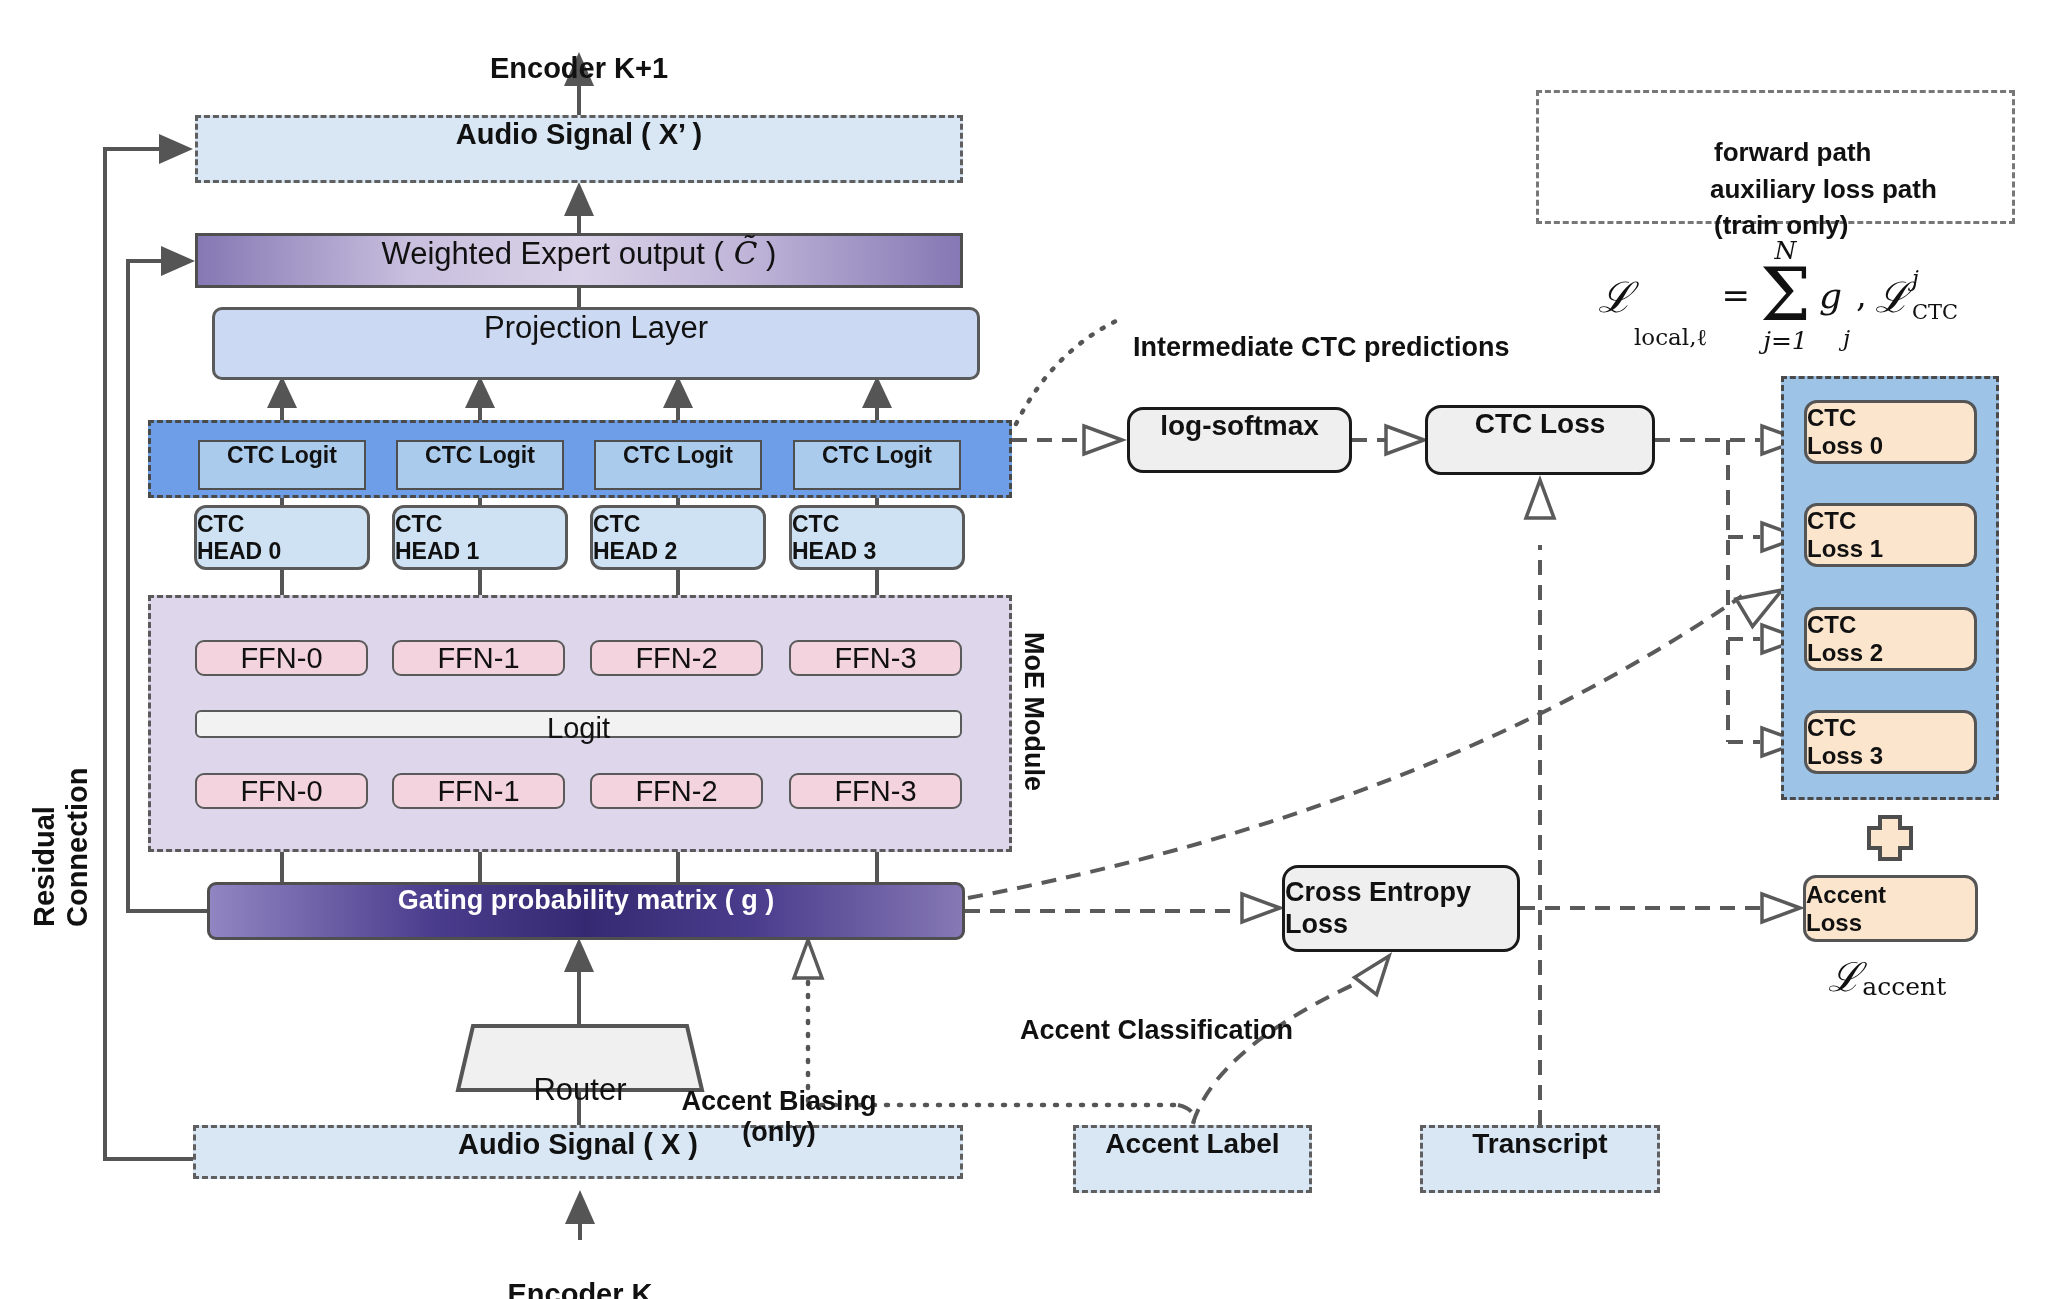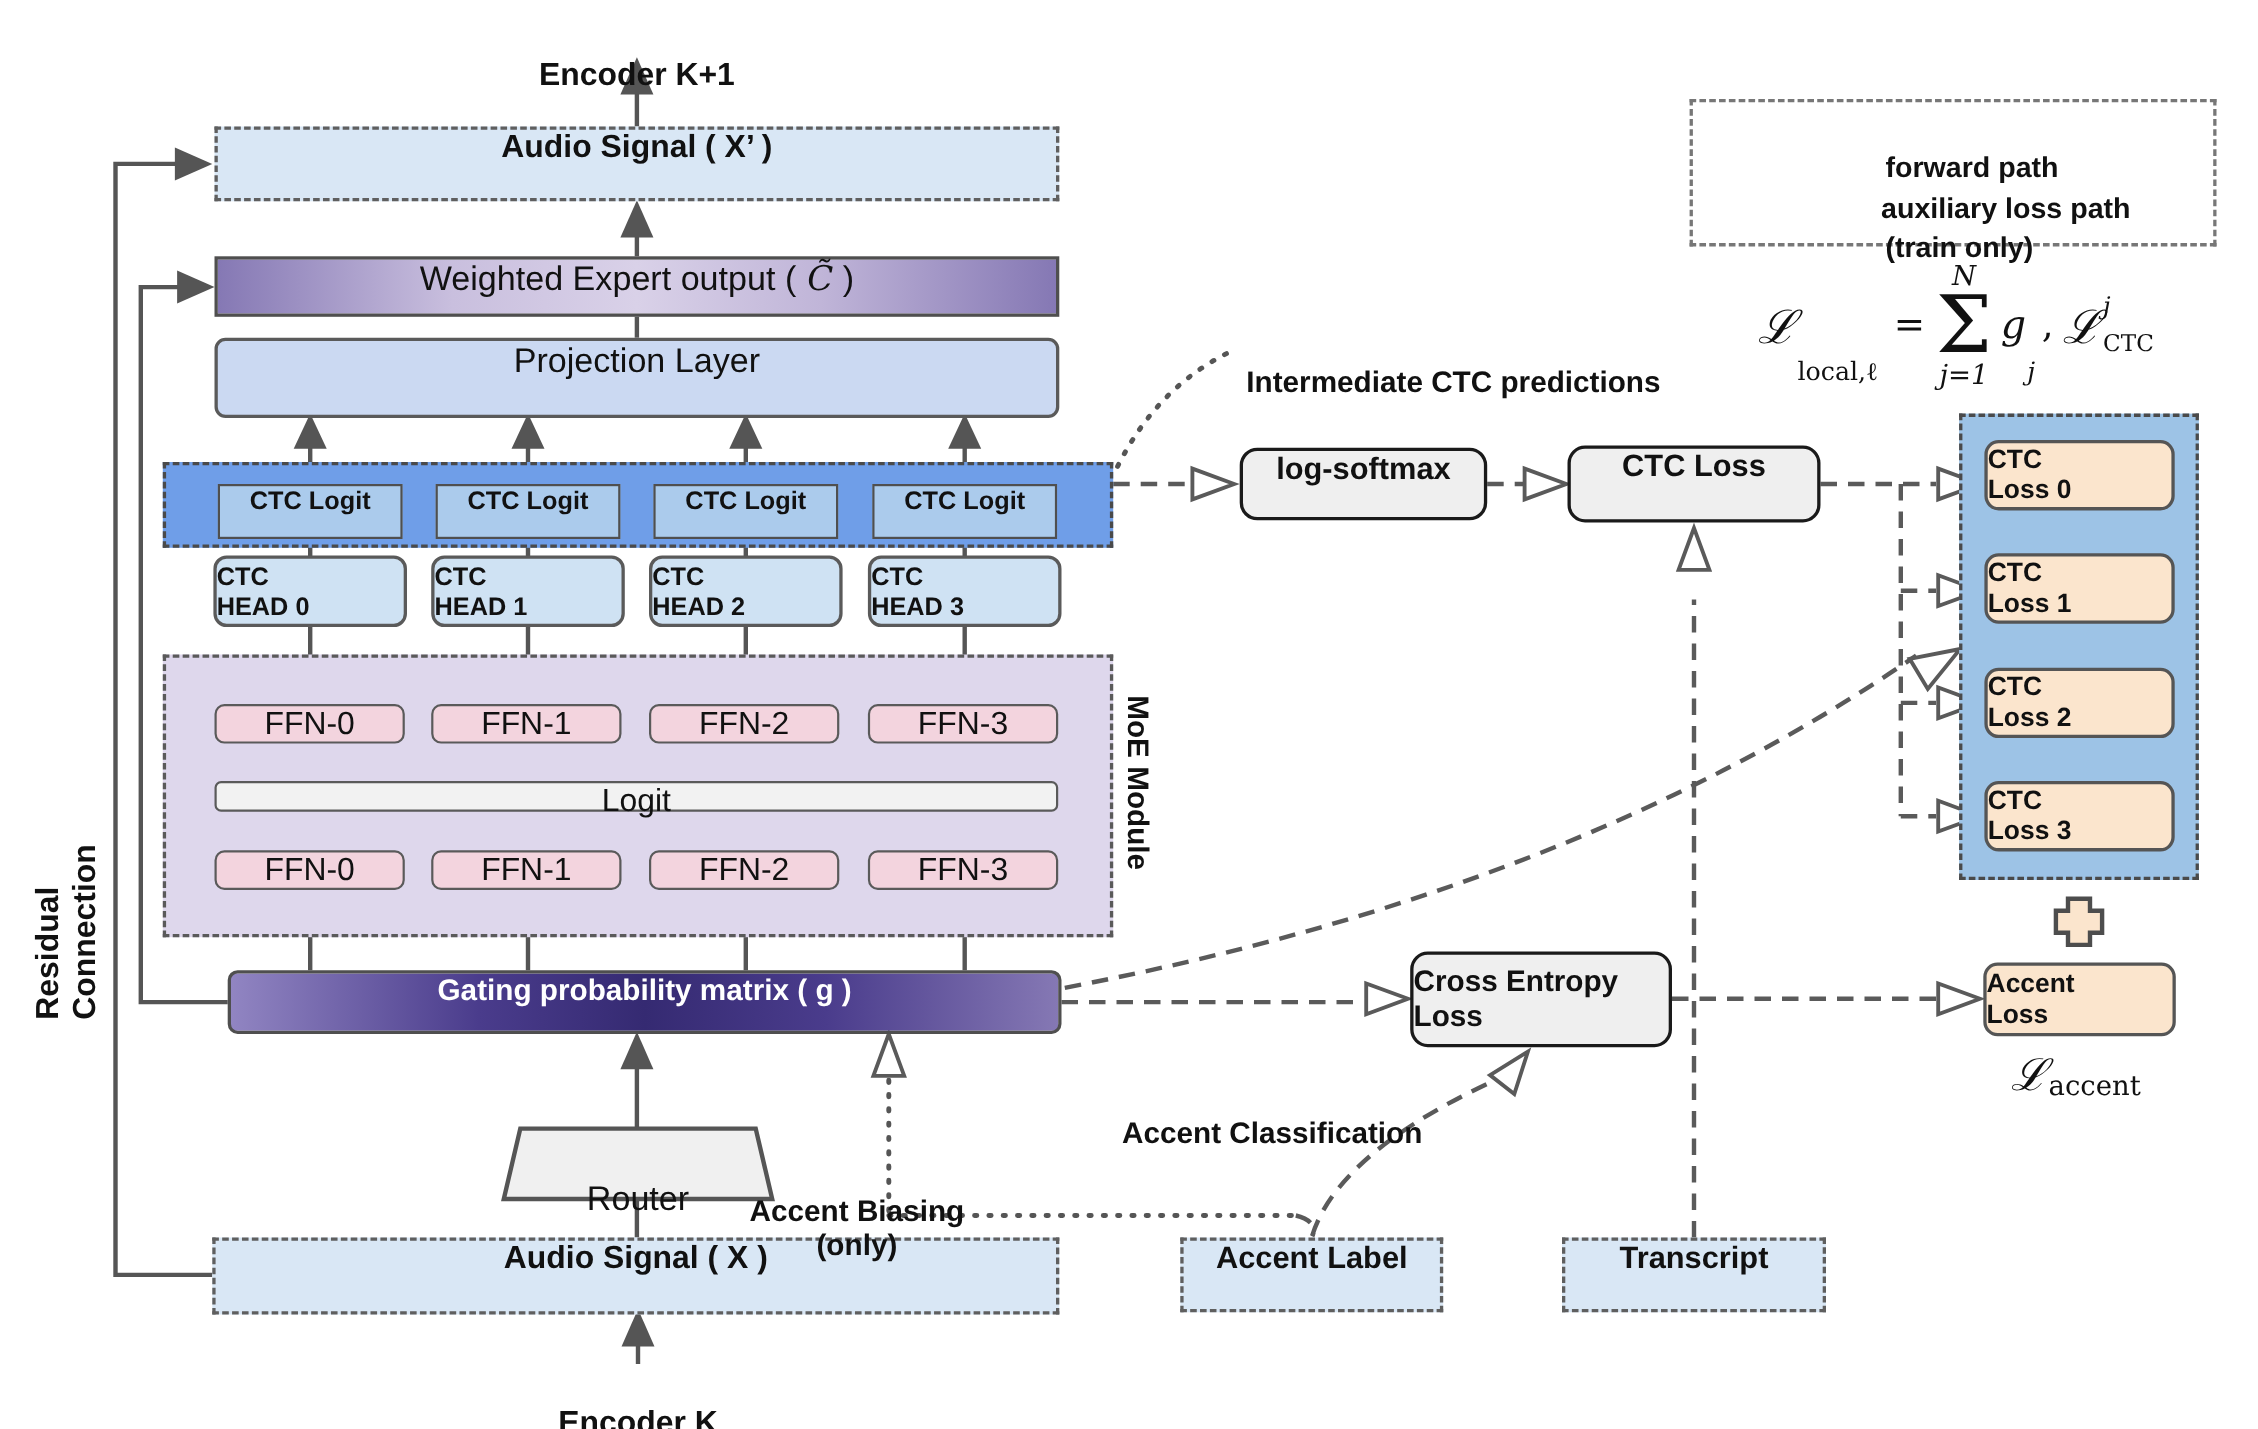--- a/index.html
+++ b/index.html
@@ -135,21 +135,21 @@
   <div class="label" style="left:429px;top:20px;width:300px;text-align:center;font-size:29px;">Encoder K+1</div>
 
   <div class="box dashedblue" style="left:195px;top:115px;width:768px;height:68px;">
     <span>Audio Signal ( X’ )</span>
   </div>
 
   <div class="box solidpurple" style="left:195px;top:233px;width:768px;height:55px;">
     <span><span>Weighted Expert output (</span><span style="font-family:'DejaVu Serif',serif;font-style:italic;">&nbsp;<span>C̃</span></span><span> )</span></span>
   </div>
 
-  <div class="box projection" style="left:195px;top:307px;width:768px;height:73px;">
+  <div class="box projection" style="left:212px;top:307px;width:768px;height:73px;">
     <span>Projection Layer</span>
   </div>
 
   <div class="box band" style="left:148px;top:420px;width:864px;height:78px;"></div>
   <div class="box logit" style="left:198px;top:440px;width:168px;height:50px;">
       <span>CTC Logit</span>
     </div>
   <div class="box logit" style="left:396px;top:440px;width:168px;height:50px;">
       <span>CTC Logit</span>
     </div>
@@ -207,21 +207,21 @@
     </div>
 
   <div class="label vtext" style="left:1018px;top:600px;height:250px;display:flex;align-items:center;font-size:27px;">MoE Module</div>
 
   <div class="box gating" style="left:207px;top:882px;width:758px;height:58px;">
     <span>Gating probability matrix ( g )</span>
   </div>
 
   <div class="label" style="left:480px;top:1040px;width:200px;text-align:center;font-size:31px;font-weight:normal;">Router</div>
 
-  <div class="box dashedblue" style="left:193px;top:1125px;width:770px;height:70px;">
+  <div class="box dashedblue" style="left:193px;top:1125px;width:770px;height:54px;">
     <span>Audio Signal ( X )</span>
   </div>
 
   <div class="label" style="left:430px;top:1246px;width:300px;text-align:center;font-size:29px;">Encoder K</div>
 
   <div class="label vtext" style="left:28px;top:650px;height:245px;display:flex;align-items:center;font-size:29px;transform:rotate(180deg);">Residual Connection</div>
 
   <div class="label" style="left:1133px;top:300px;width:440px;font-size:27px;">Intermediate CTC predictions</div>
 
   <div class="label" style="left:664px;top:1054px;width:230px;text-align:center;font-size:27px;">

